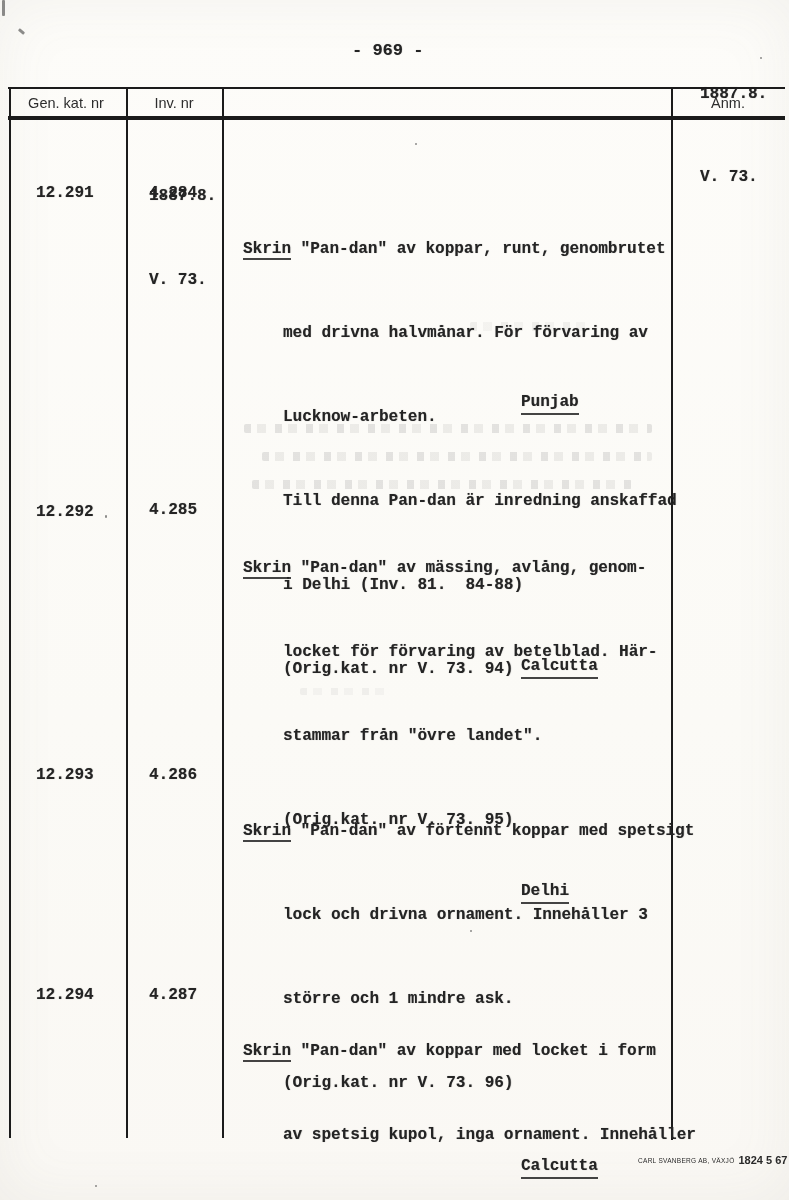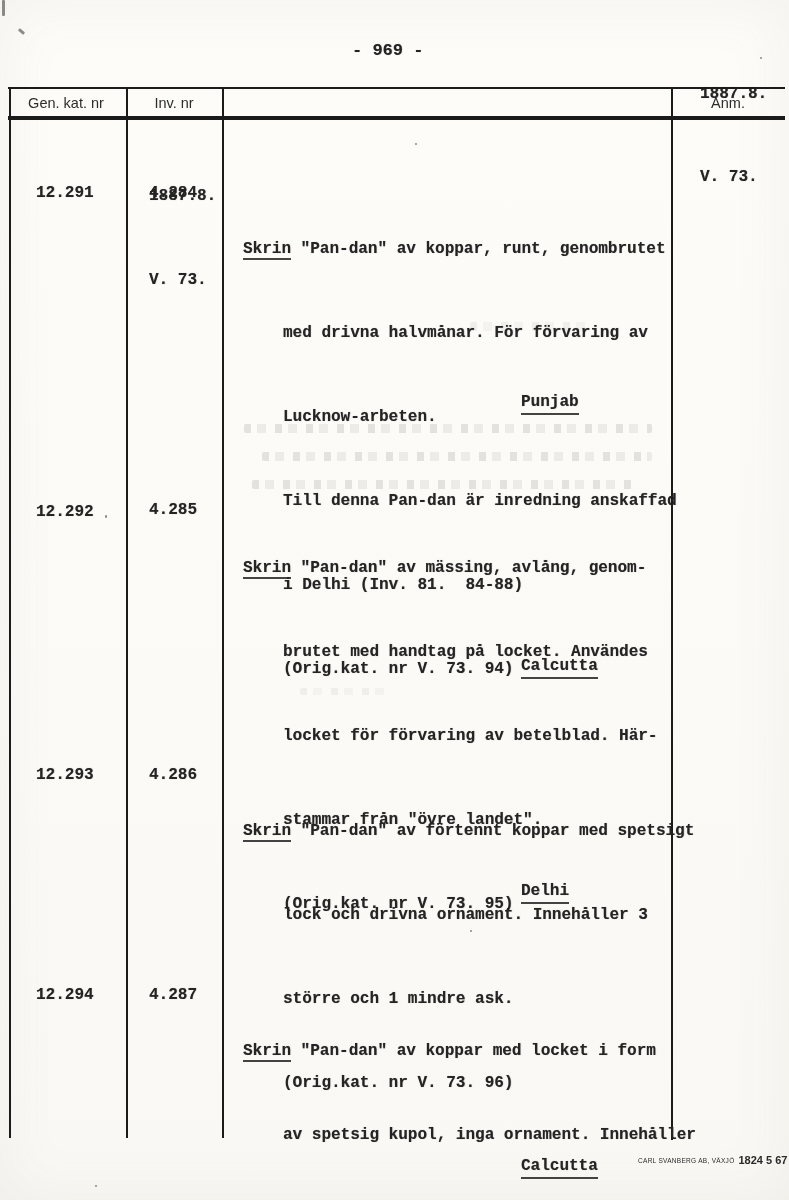--- a/index.html
+++ b/index.html
@@ -95,21 +95,20 @@
   <div class="smudge" style="left:244px; top:424px; width:408px;"></div>
   <div class="smudge" style="left:262px; top:452px; width:390px;"></div>
   <div class="smudge" style="left:252px; top:480px; width:380px;"></div>
   <div class="smudge" style="left:470px; top:322px; width:120px; opacity:0.4;"></div>
   <div class="smudge" style="left:300px; top:688px; width:90px; height:7px; opacity:0.35;"></div>
 
   <div class="typed" style="left:36px; top:498px;">12.292</div>
   <div class="typed" style="left:149px; top:496px;">4.285</div>
   <div class="typed" style="left:243px; top:498px;">
     <div class="dline"><span class="lead">Skrin</span><span> "Pan-dan" av mässing, avlång, genom-</span></div>
-    <div class="dline body-line">brutet med handtag på locket. Användes</div>
     <div class="dline body-line">locket för förvaring av betelblad. Här-</div>
     <div class="dline body-line">stammar från "övre landet".</div>
     <div class="dline body-line">(Orig.kat. nr V. 73. 95)</div>
   </div>
   <div class="typed loc" style="left:521px; top:656px;">Calcutta</div>
 
   <div class="typed" style="left:36px; top:761px;">12.293</div>
   <div class="typed" style="left:149px; top:761px;">4.286</div>
   <div class="typed" style="left:243px; top:761px;">
     <div class="dline"><span class="lead">Skrin</span><span> "Pan-dan" av förtennt koppar med spetsigt</span></div>

